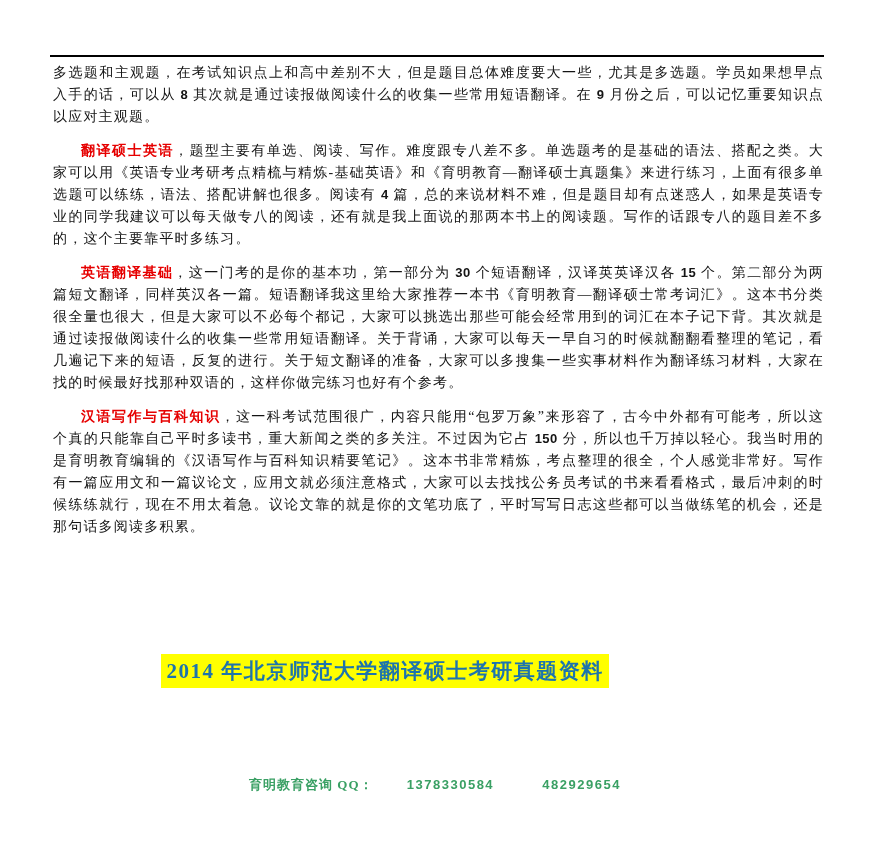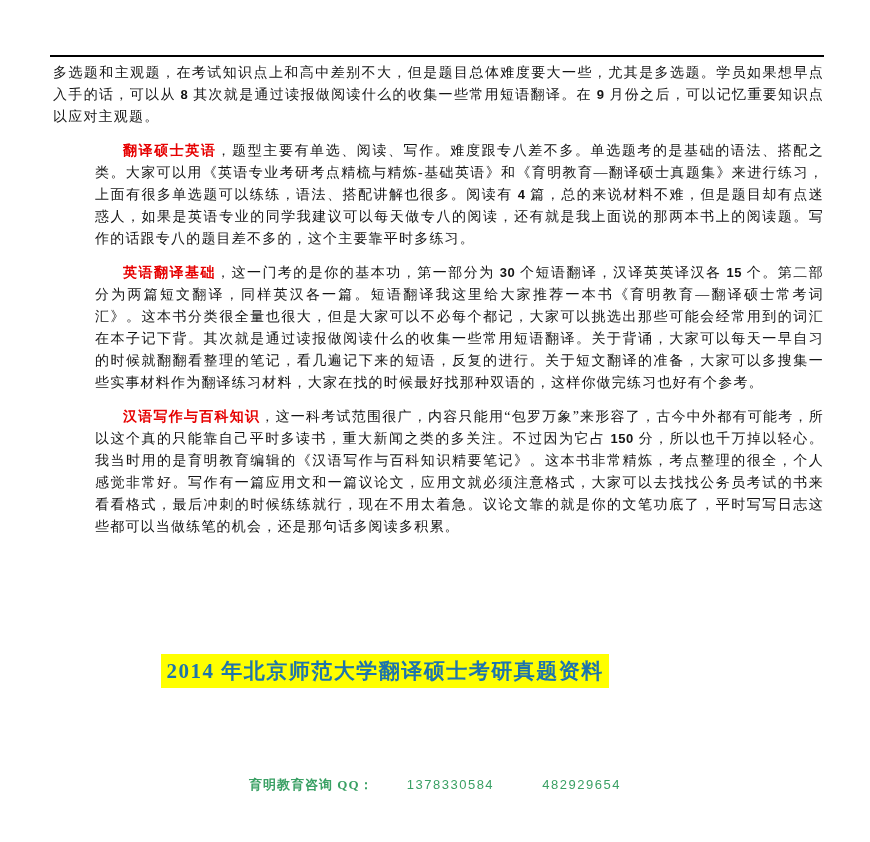--- a/index.html
+++ b/index.html
@@ -28,21 +28,21 @@
   .para {
     margin: 0;
     font-size: 14px;
     line-height: 22px;
     letter-spacing: 1.2px;
     color: var(--body-text, #111);
     text-align: justify;
     text-justify: inter-ideograph;
   }
   .para + .para { margin-top: 12px; }
-  .para.indent { text-indent: 2em; margin-left: 42px; }
+  .para.indent { text-indent: 2em; }
   .seg-heading {
     color: var(--heading-red, #e60000);
     font-weight: bold;
   }
   .seg-num {
     font-family: "Liberation Sans", "DejaVu Sans", sans-serif;
     font-weight: bold;
     font-size: 13px;
     letter-spacing: 0.5px;
   }
@@ -69,21 +69,21 @@
     width: 870px;
     text-align: center;
     color: var(--footer-green, #3aa064);
     font-weight: bold;
     font-size: 13px;
     letter-spacing: 1px;
   }
   .footer-label { margin-right: 29px; }
   .footer-num {
     font-family: "Liberation Sans", "DejaVu Sans", sans-serif;
-    font-weight: normal;
+    font-weight: bold;
     letter-spacing: 1.5px;
   }
   .footer-num + .footer-num { margin-left: 44px; }
 </style>
 </head>
 <body>
 
 <div class="header-rule"></div>
 
 <div class="content">

